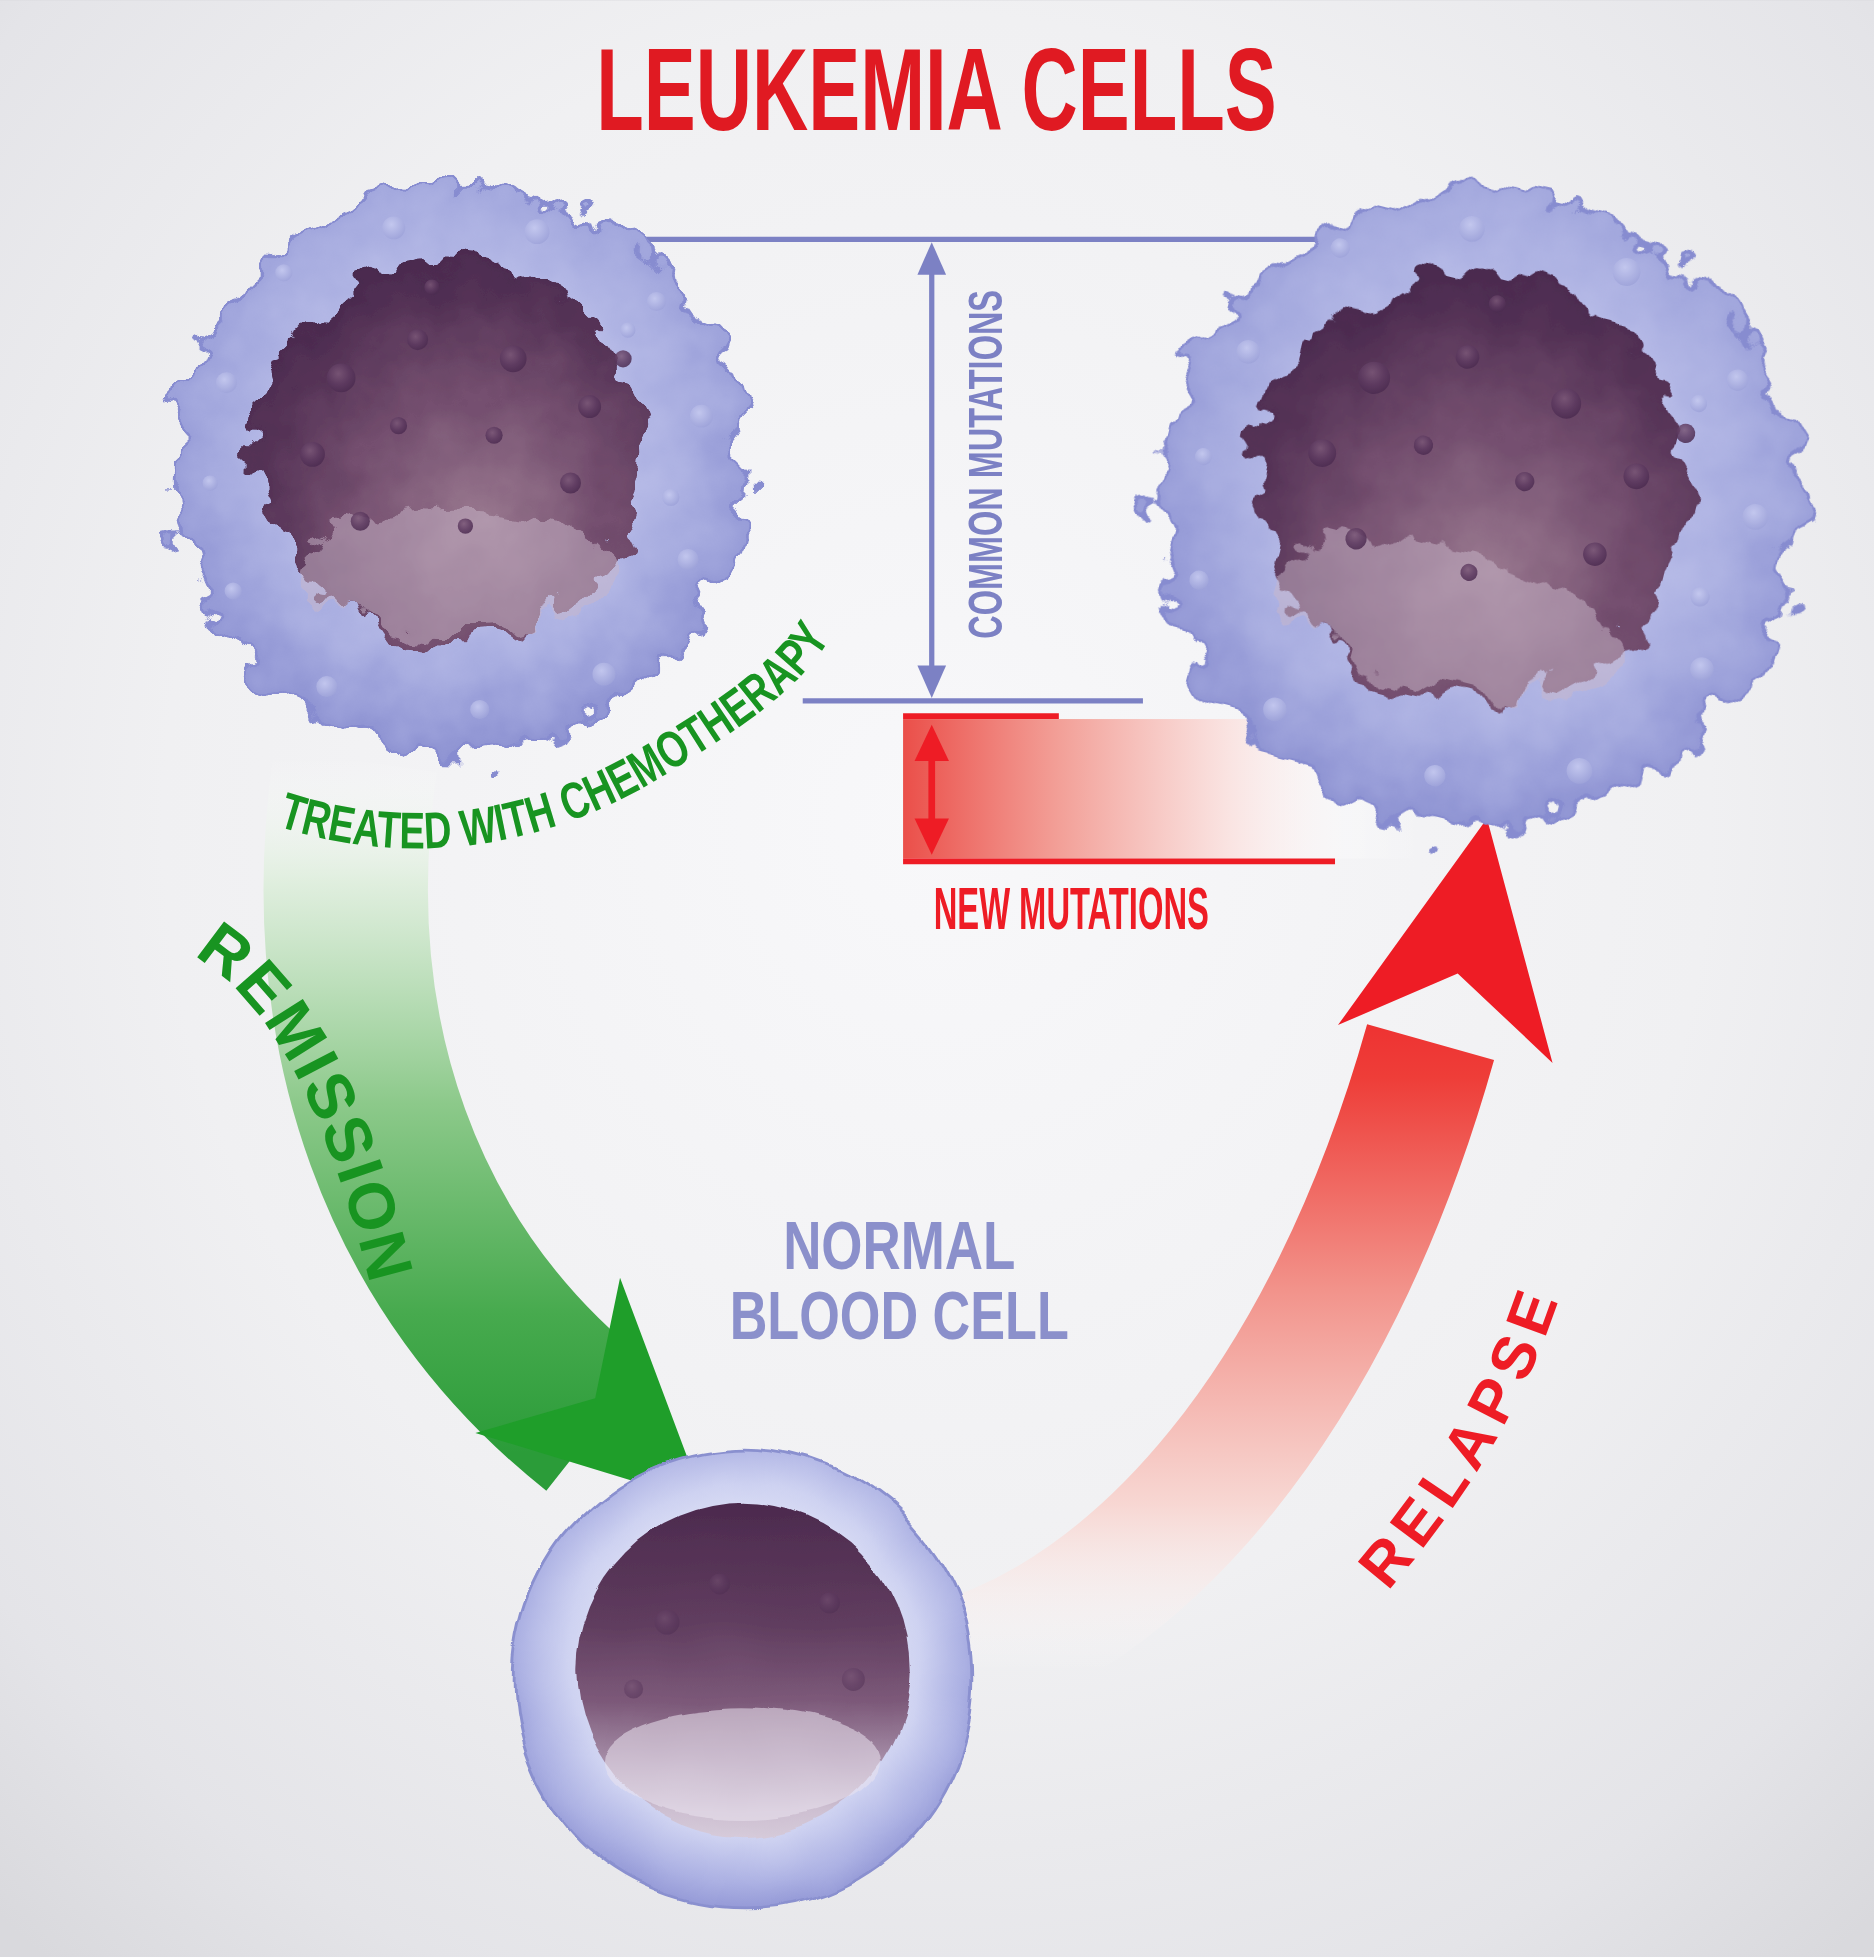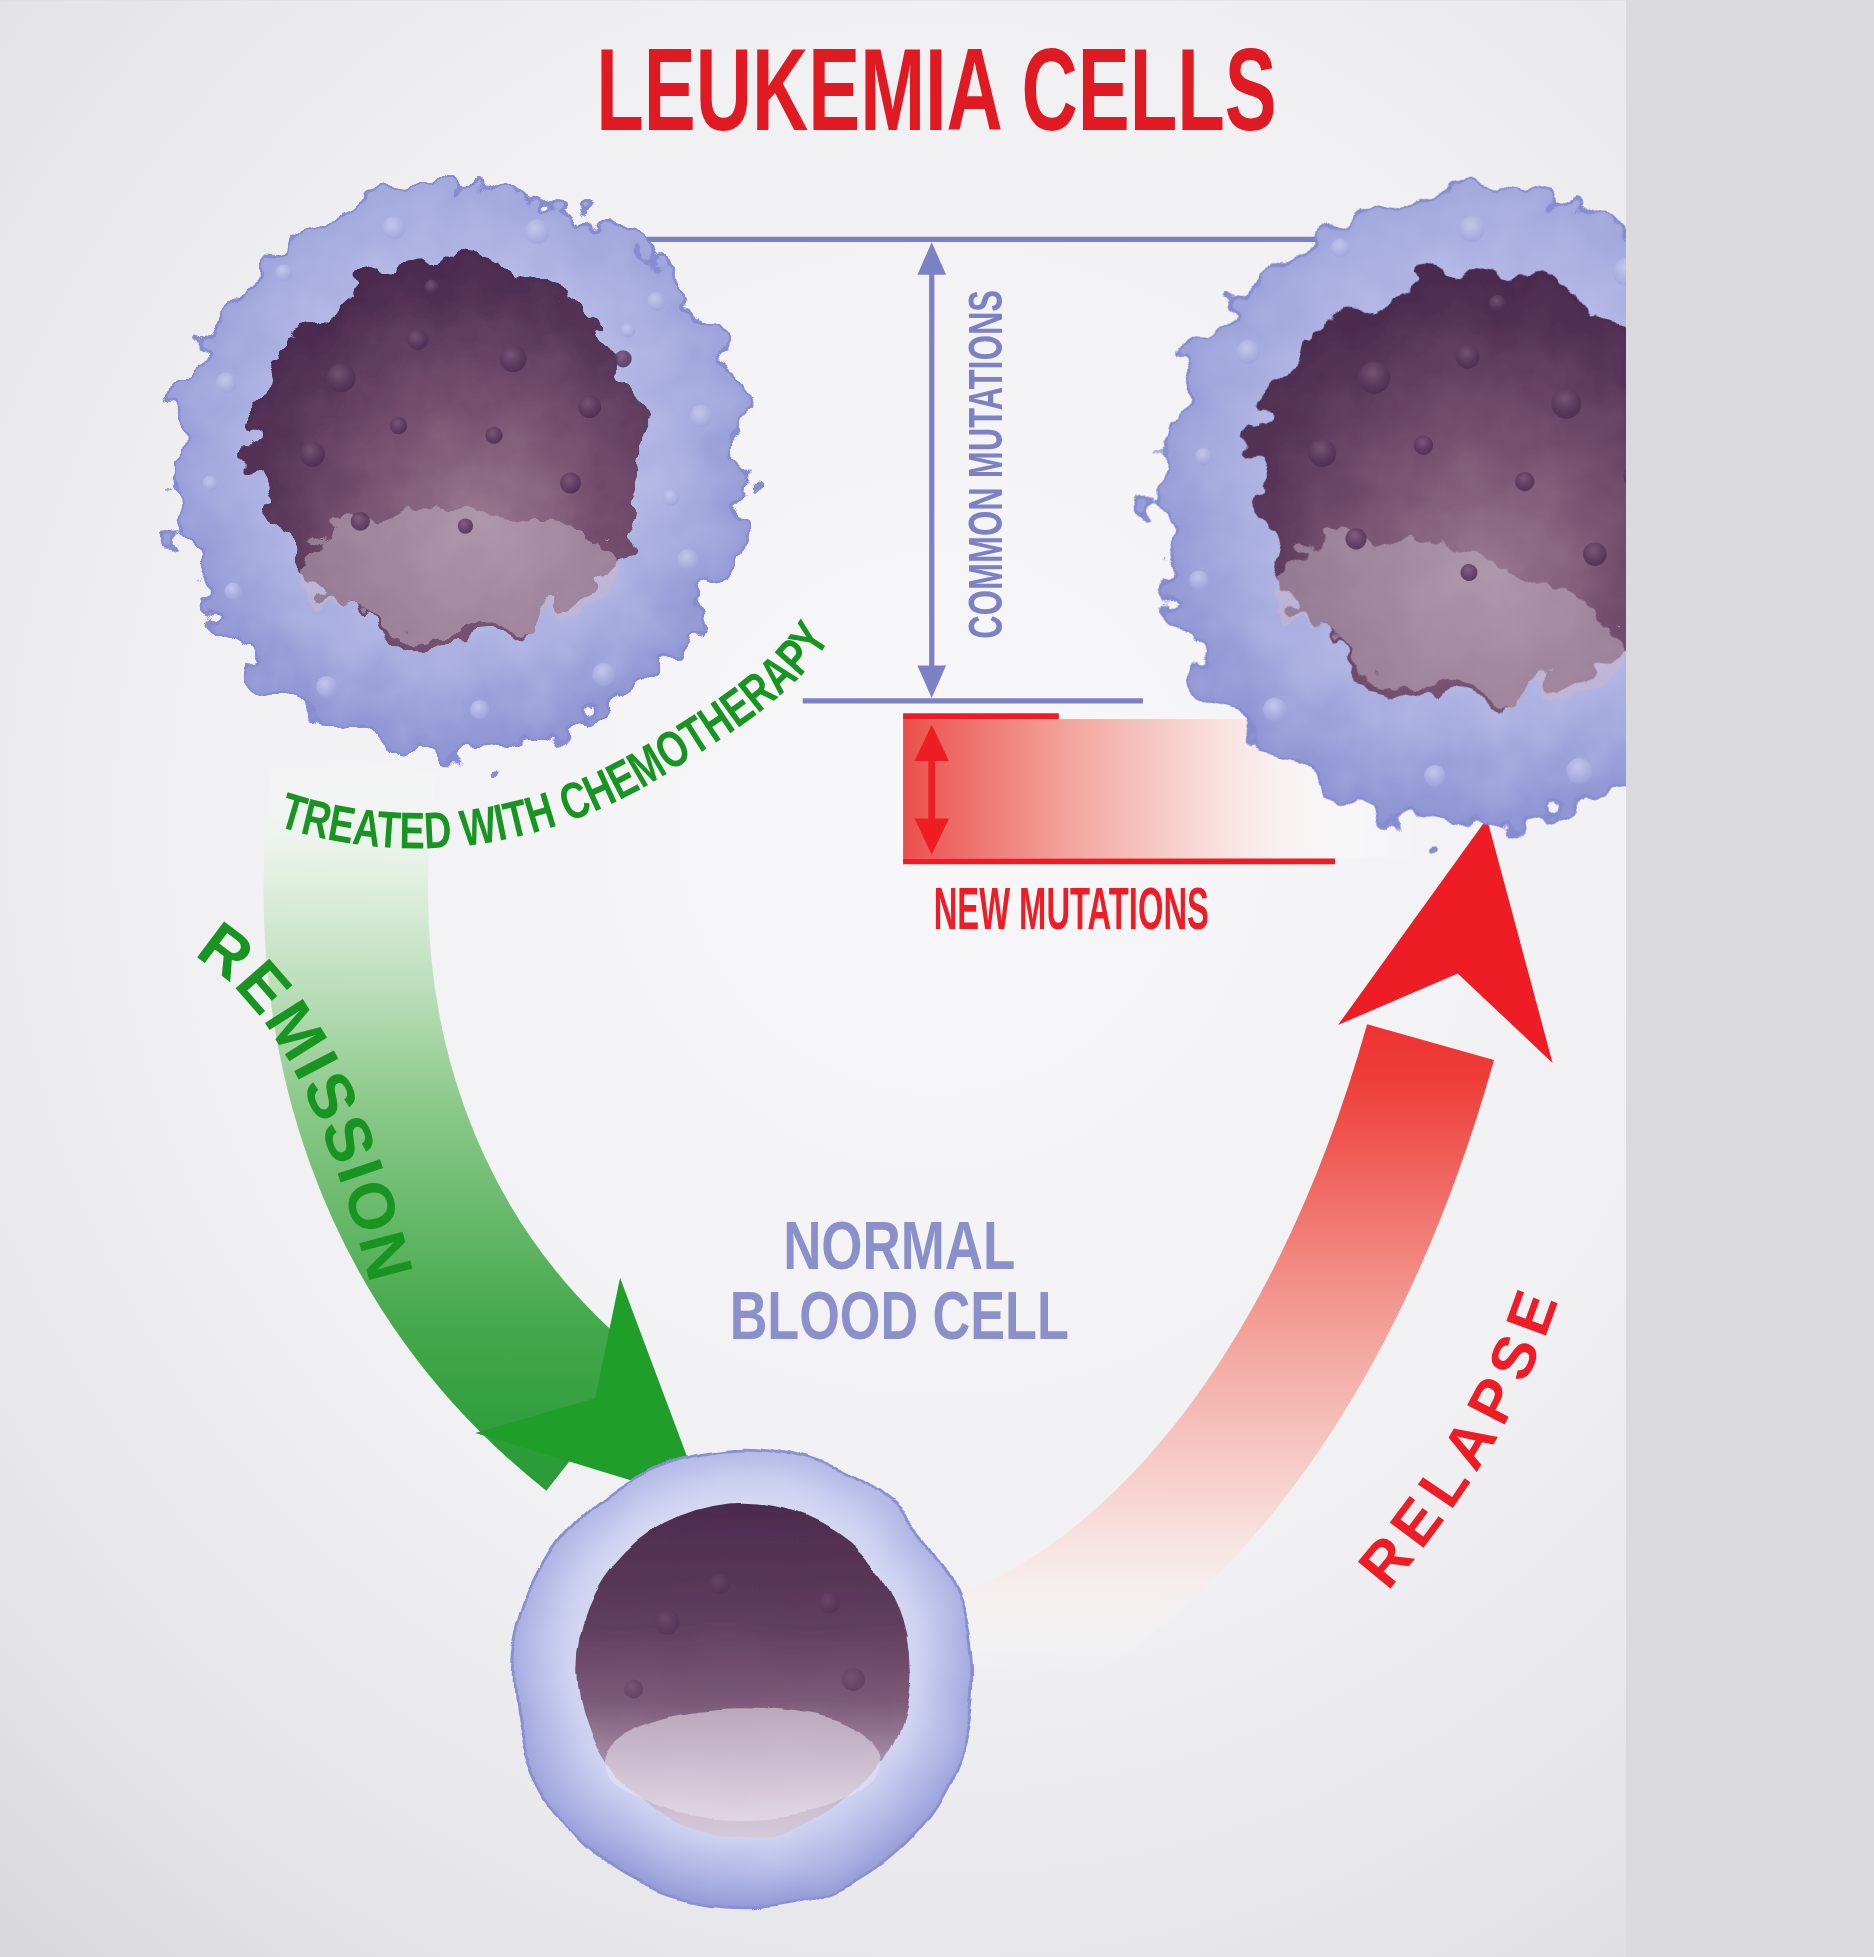--- a/index.html
+++ b/index.html
@@ -1,16 +1,16 @@
 <!DOCTYPE html>
 <html><head>
 <meta charset="utf-8">
 <style>
   html,body{margin:0;padding:0;background:#dadade;}
-  .stage{width:1626px;height:1958px;position:relative;overflow:hidden;
+  .stage{width:1874px;height:1958px;position:relative;overflow:hidden;
          font-family:"Liberation Sans", sans-serif;}
   svg{display:block;}
   text{font-family:"Liberation Sans", sans-serif;font-weight:bold;}
 </style>
 </head>
 <body>
 
 <div class="stage">
 <svg width="1874" height="1958" viewBox="0 0 1961 2048" xmlns="http://www.w3.org/2000/svg">
   <defs>

